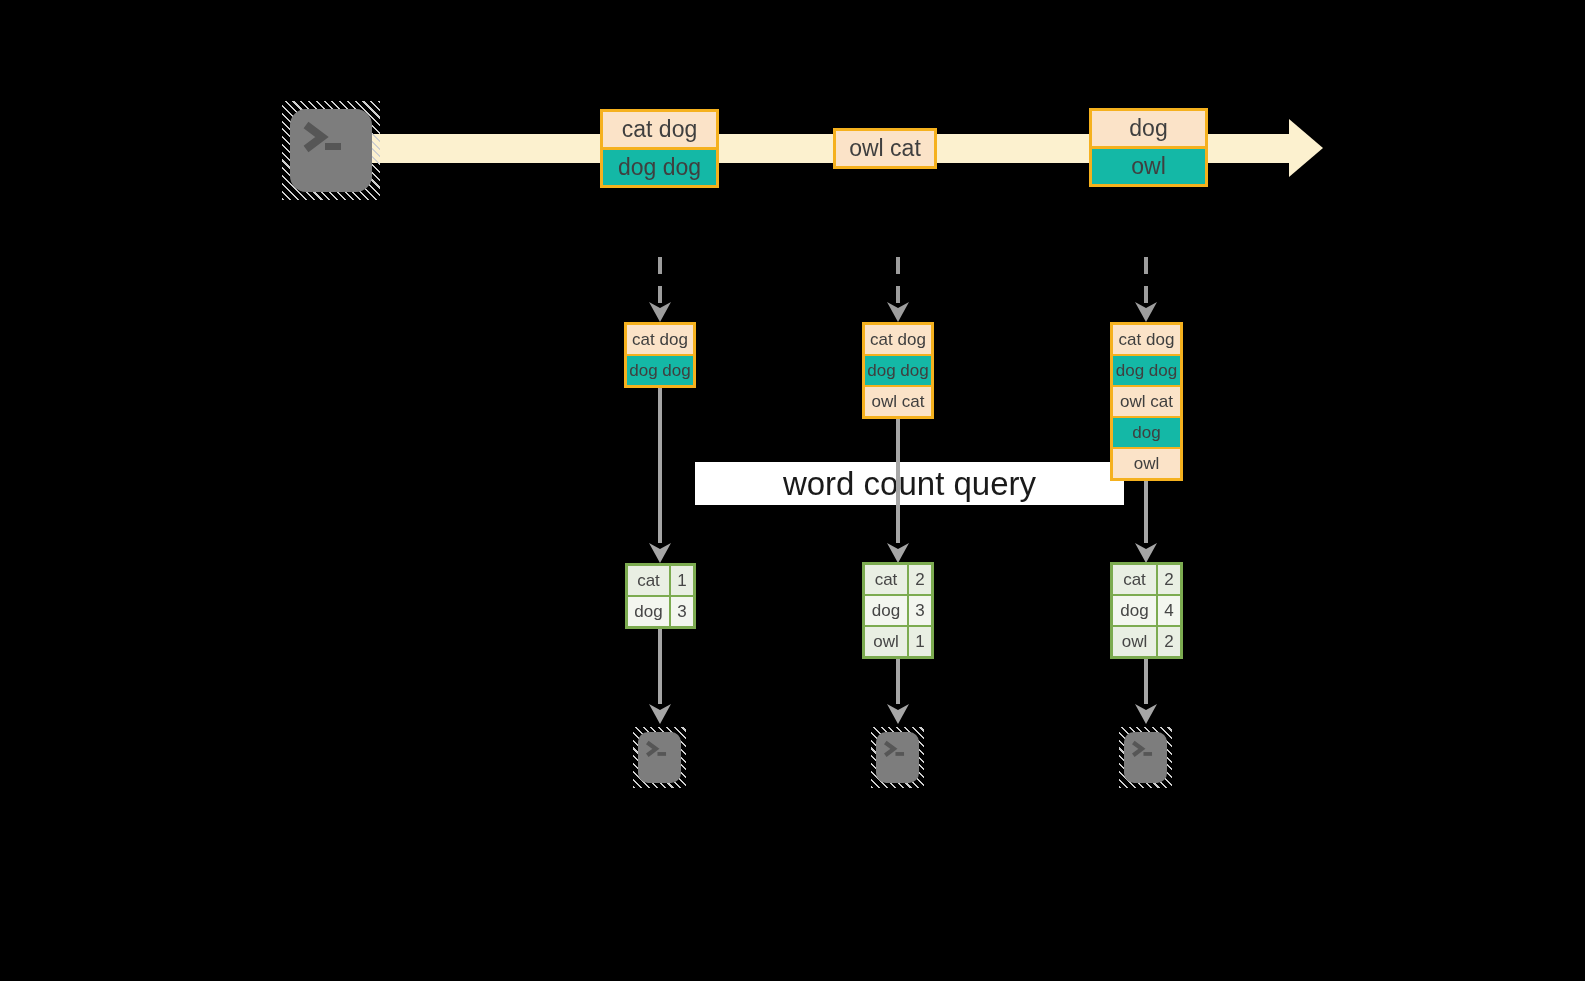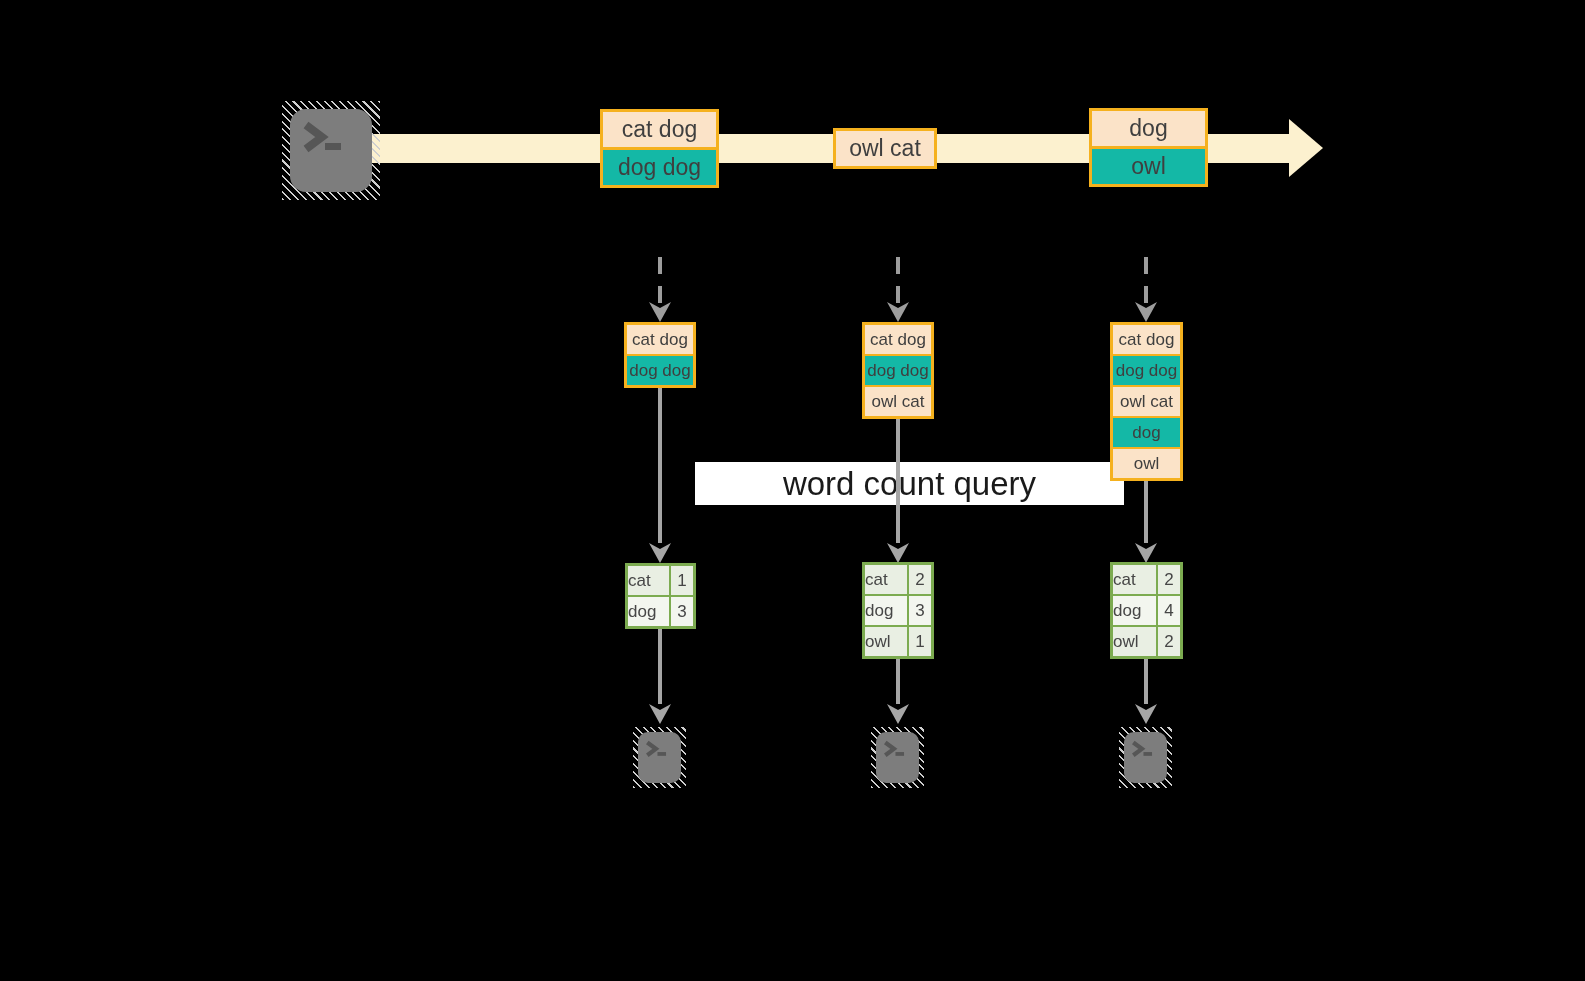--- a/index.html
+++ b/index.html
@@ -48,21 +48,21 @@
 
   
   .query-band{position:absolute;left:695px;top:462px;width:429px;height:43px;background:#FFFFFF;z-index:2;
               display:flex;align-items:center;justify-content:center;}
   .query-band span{font-size:33px;color:#1A1A1A;}
 
   
   .gtable{position:absolute;border:3px solid #7CAB50;z-index:4;box-sizing:border-box;}
   .gtable .row{display:flex;height:29px;line-height:29px;font-size:17px;color:#464646;}
   .gtable .row + .row{border-top:2px solid #7CAB50;}
-  .gtable .w{flex:1;text-align:left;}
+  .gtable .w{flex:1;text-align:center;}
   .gtable .n{width:22px;text-align:center;border-left:2px solid #7CAB50;}
   .row-dark{background:#E9EFE3;} .row-light{background:#F3F6EF;}
   .gt1{left:625px;top:563px;width:71px;}
   .gt2{left:862px;top:562px;width:72px;}
   .gt3{left:1110px;top:562px;width:73px;}
 </style>
 </head>
 <body>
 
 <div class="canvas">

